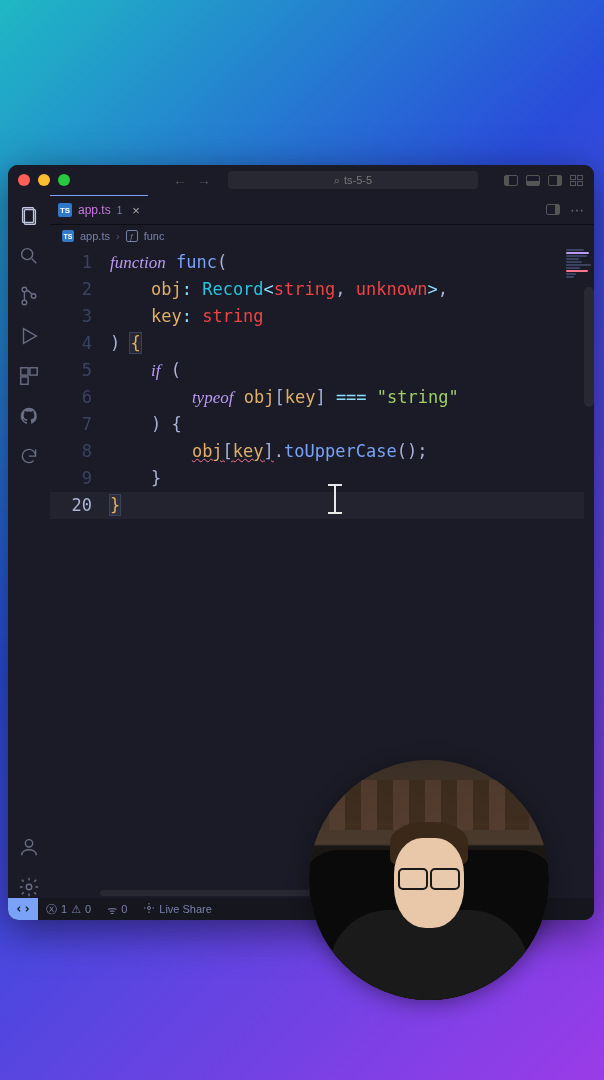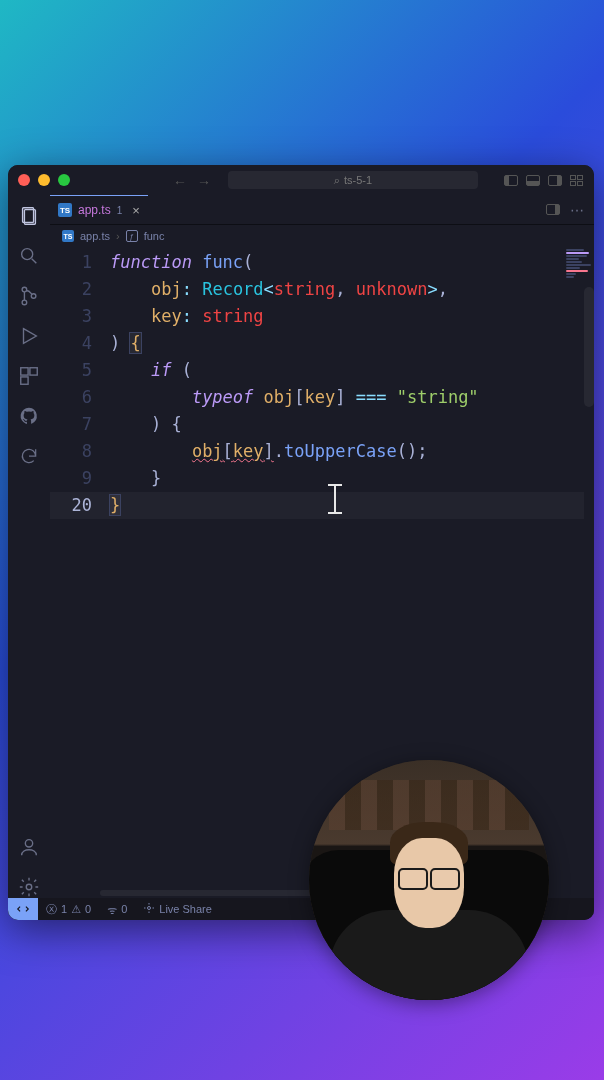--- a/index.html
+++ b/index.html
@@ -139,21 +139,21 @@
 .code {
   flex: 1;
   font-family: 'Menlo', 'Consolas', monospace;
   font-size: 17px;
   line-height: 27px;
   padding-top: 2px;
   white-space: pre;
   color: #a9b1d6;
   position: relative;
 }
-.k-func { color: #bb9af7; font-style: italic; }
+.k-func { color: #bb9af7; font-style: italic; font-family: Liberation Serif, serif; }
 .k-name { color: #7aa2f7; }
 .k-type { color: #2ac3de; }
 .k-typename { color: #ef4444; }
 .k-param { color: #e0af68; }
 .k-str { color: #9ece6a; }
 .k-prop { color: #e0af68; }
 .k-method { color: #7aa2f7; text-align: center; }
 .k-op { color: #89ddff; }
 .k-punc { color: #a9b1d6; }
 .k-brace-hl { background: rgba(255,255,255,0.06); outline: 1px solid #3b4261; color: #e0af68; }
@@ -283,21 +283,21 @@
       <div class="traffic-light tl-red"></div>
       <div class="traffic-light tl-yellow"></div>
       <div class="traffic-light tl-green"></div>
     </div>
     <div class="nav-arrows">
       <span>←</span>
       <span>→</span>
     </div>
     <div class="search-pill">
       <span>⌕</span>
-      <span>ts-5-1</span>
+      <span>ts-5-5</span>
     </div>
     <div class="layout-icons">
       <div class="layout-icon left"></div>
       <div class="layout-icon bottom"></div>
       <div class="layout-icon right"></div>
       <div class="layout-icon grid">
           <span></span>
           <span></span>
           <span></span>
           <span></span>

